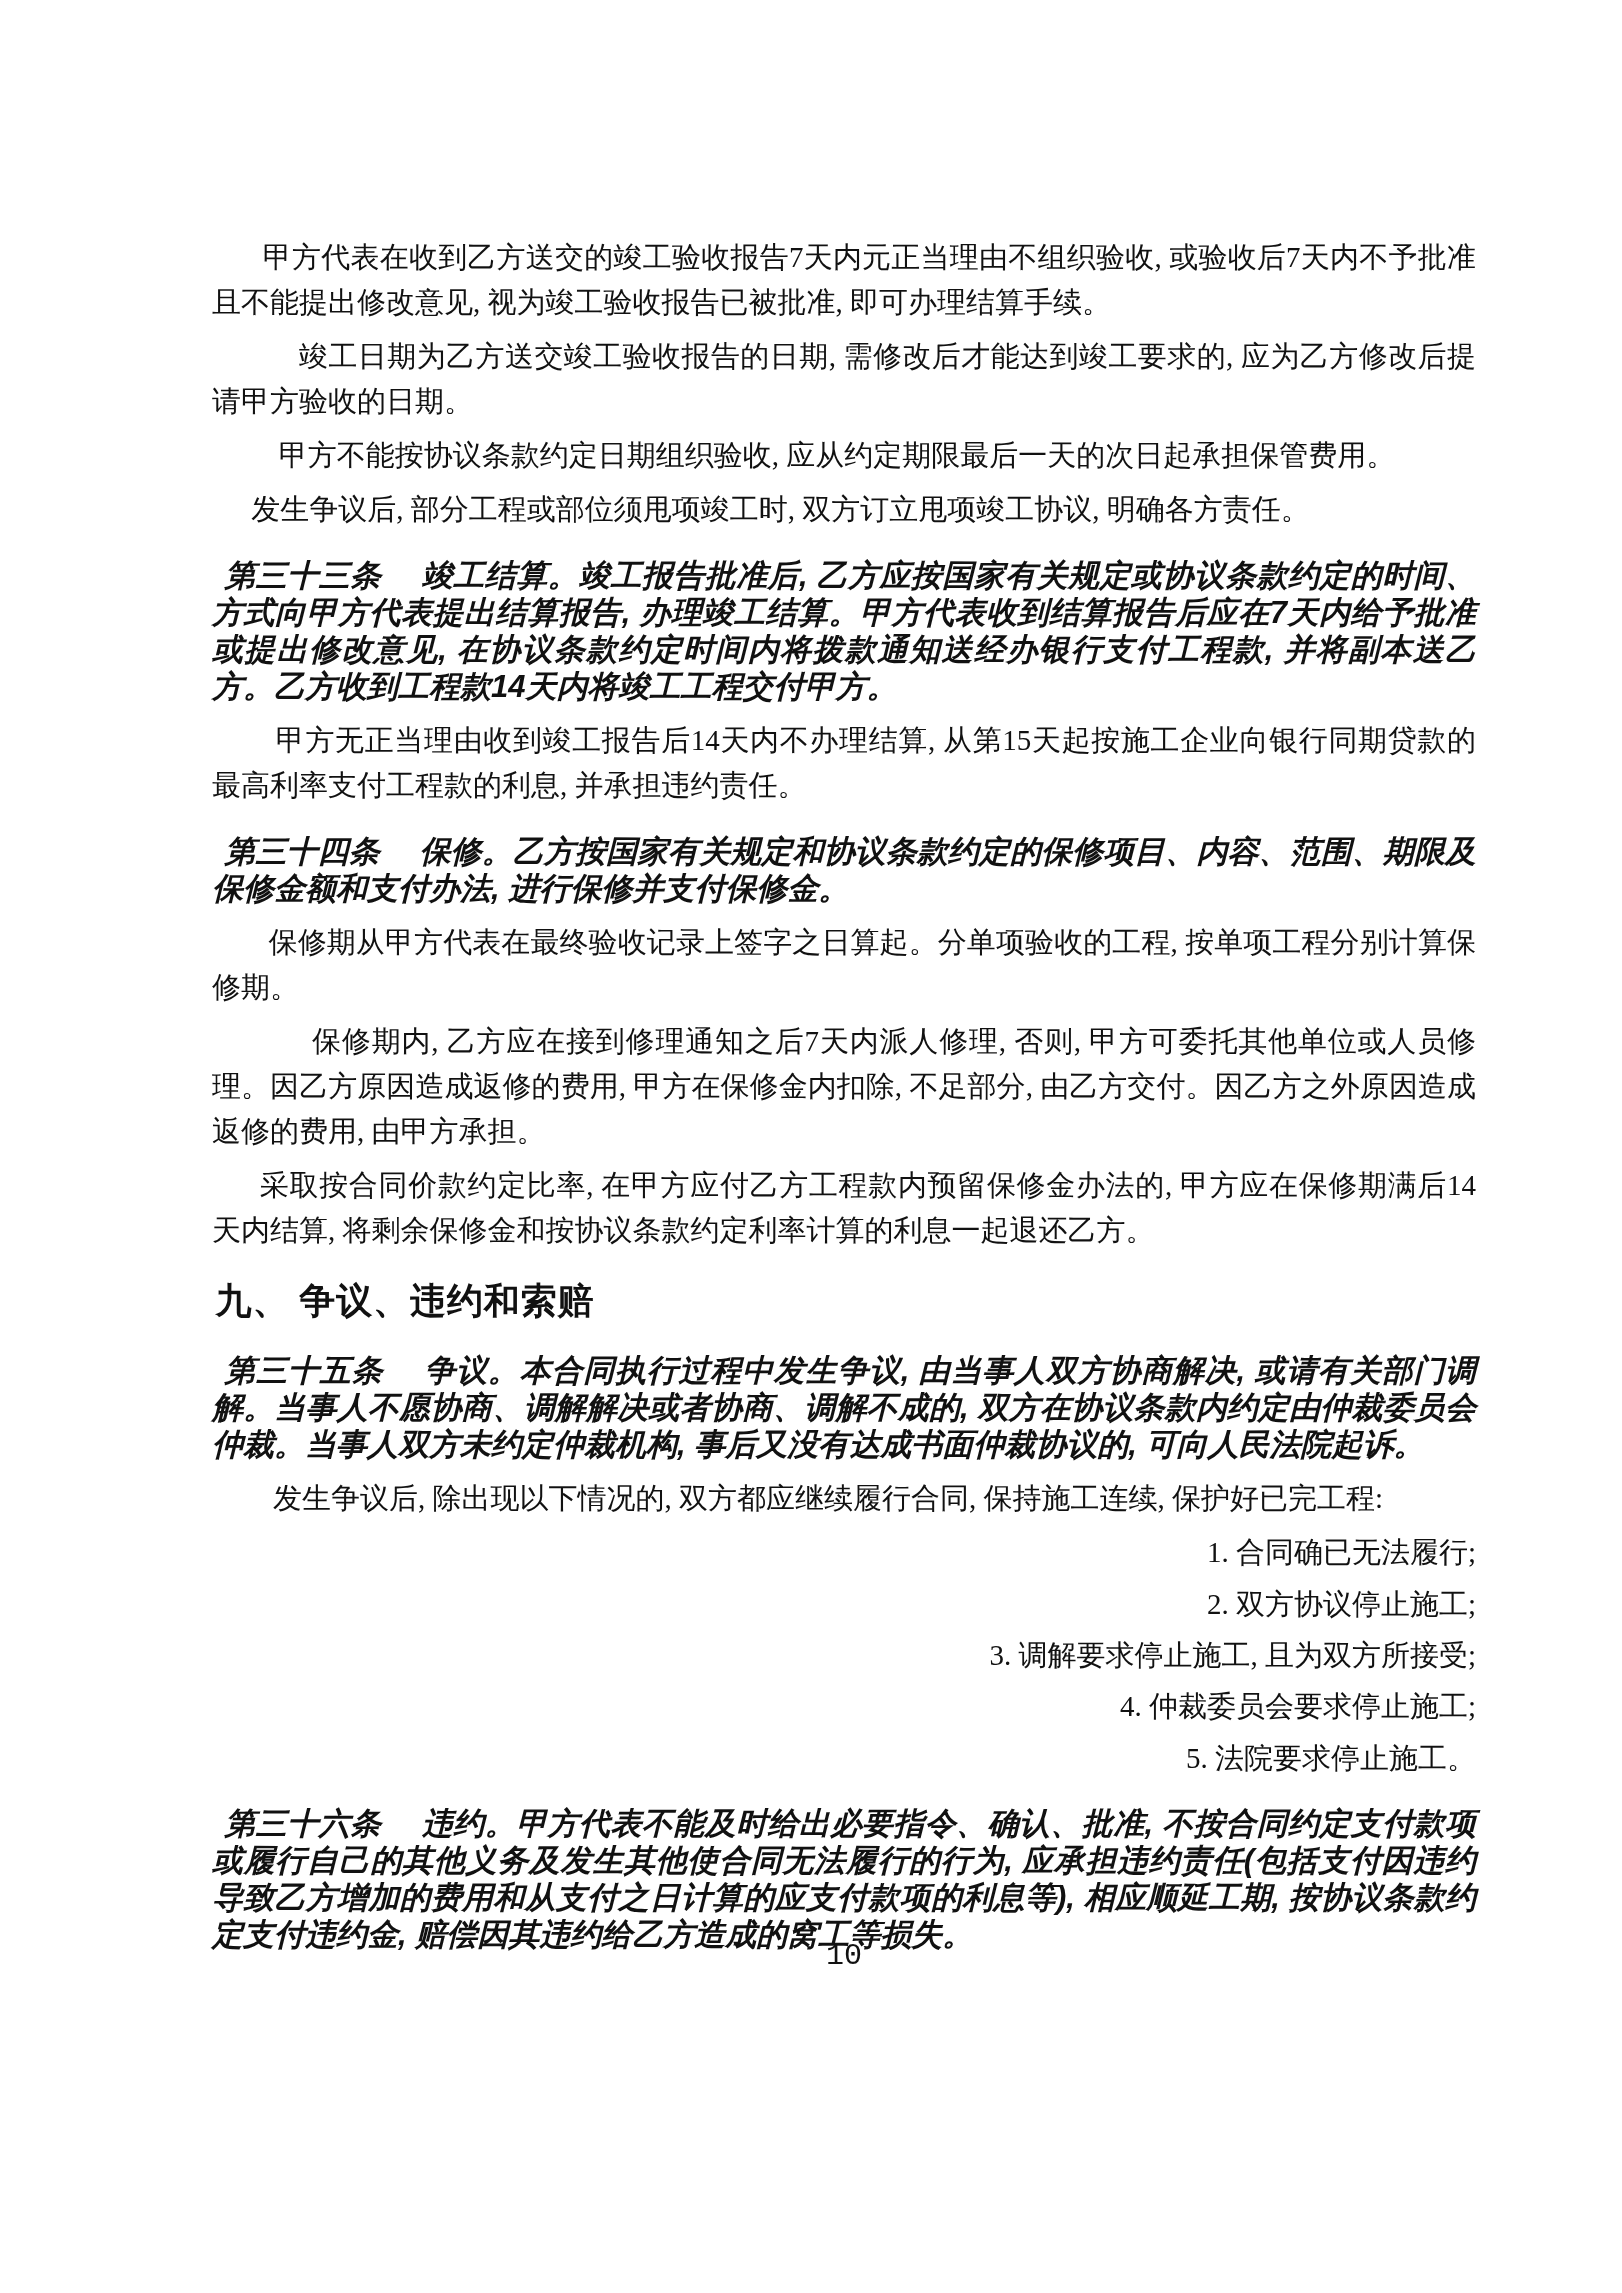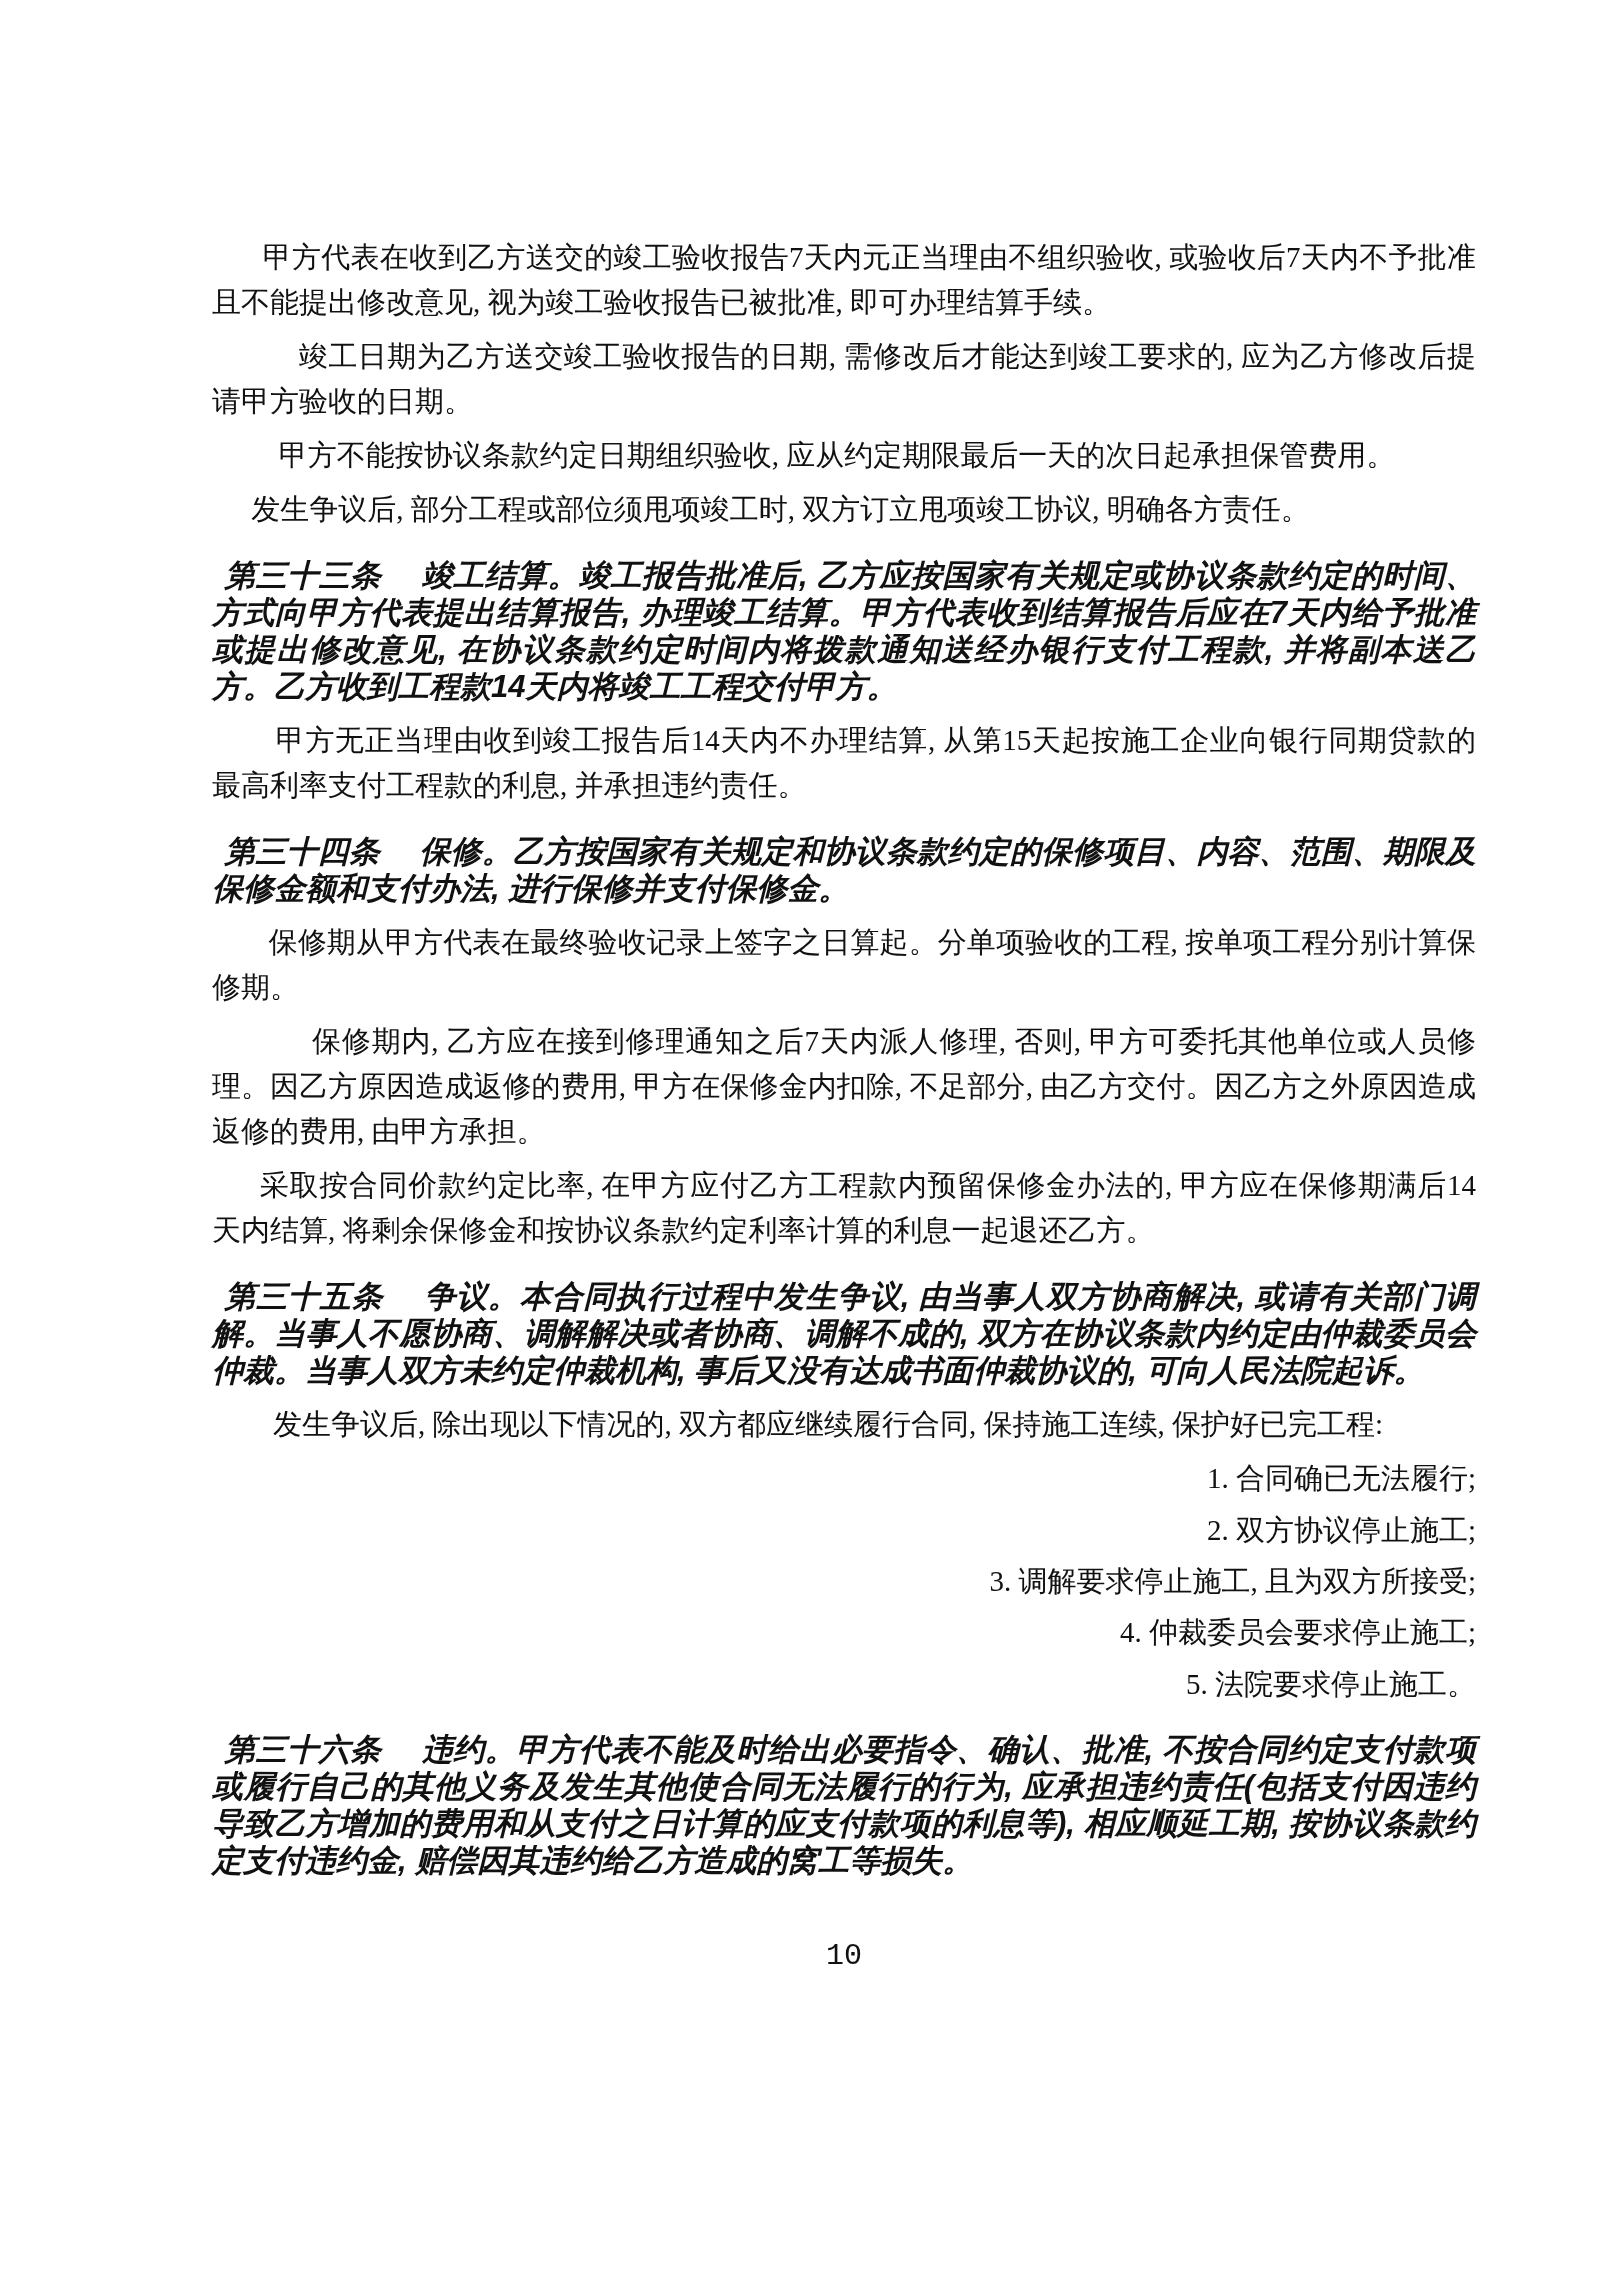--- a/index.html
+++ b/index.html
@@ -84,20 +84,21 @@
     <p class="reg" style="text-indent:2.2em">甲方无正当理由收到竣工报告后14天内不办理结算, 从第15天起按施工企业向银行同期贷款的最高利率支付工程款的利息, 并承担违约责任。</p>
 
     <p class="bold-article" style="text-indent:0.4em">第三十四条　 保修。乙方按国家有关规定和协议条款约定的保修项目、内容、范围、期限及保修金额和支付办法, 进行保修并支付保修金。</p>
 
     <p class="reg" style="text-indent:1.95em">保修期从甲方代表在最终验收记录上签字之日算起。分单项验收的工程, 按单项工程分别计算保修期。</p>
 
     <p class="reg" style="text-indent:3.45em">保修期内, 乙方应在接到修理通知之后7天内派人修理, 否则, 甲方可委托其他单位或人员修理。因乙方原因造成返修的费用, 甲方在保修金内扣除, 不足部分, 由乙方交付。因乙方之外原因造成返修的费用, 由甲方承担。</p>
 
     <p class="reg" style="text-indent:1.65em">采取按合同价款约定比率, 在甲方应付乙方工程款内预留保修金办法的, 甲方应在保修期满后14天内结算, 将剩余保修金和按协议条款约定利率计算的利息一起退还乙方。</p>
 
+    <h2 class="section-heading">九、 争议、违约和索赔</h2>
 
     <p class="bold-article" style="text-indent:0.4em">第三十五条　 争议。本合同执行过程中发生争议, 由当事人双方协商解决, 或请有关部门调解。当事人不愿协商、调解解决或者协商、调解不成的, 双方在协议条款内约定由仲裁委员会仲裁。当事人双方未约定仲裁机构, 事后又没有达成书面仲裁协议的, 可向人民法院起诉。</p>
 
     <p class="reg" style="text-indent:2.1em">发生争议后, 除出现以下情况的, 双方都应继续履行合同, 保持施工连续, 保护好已完工程:</p>
 
     <p class="list-item" style="text-indent:2.4em">1. 合同确已无法履行;</p>
 
     <p class="list-item" style="text-indent:2.4em">2. 双方协议停止施工;</p>
 
     <p class="list-item" style="text-indent:2.4em">3. 调解要求停止施工, 且为双方所接受;</p>

